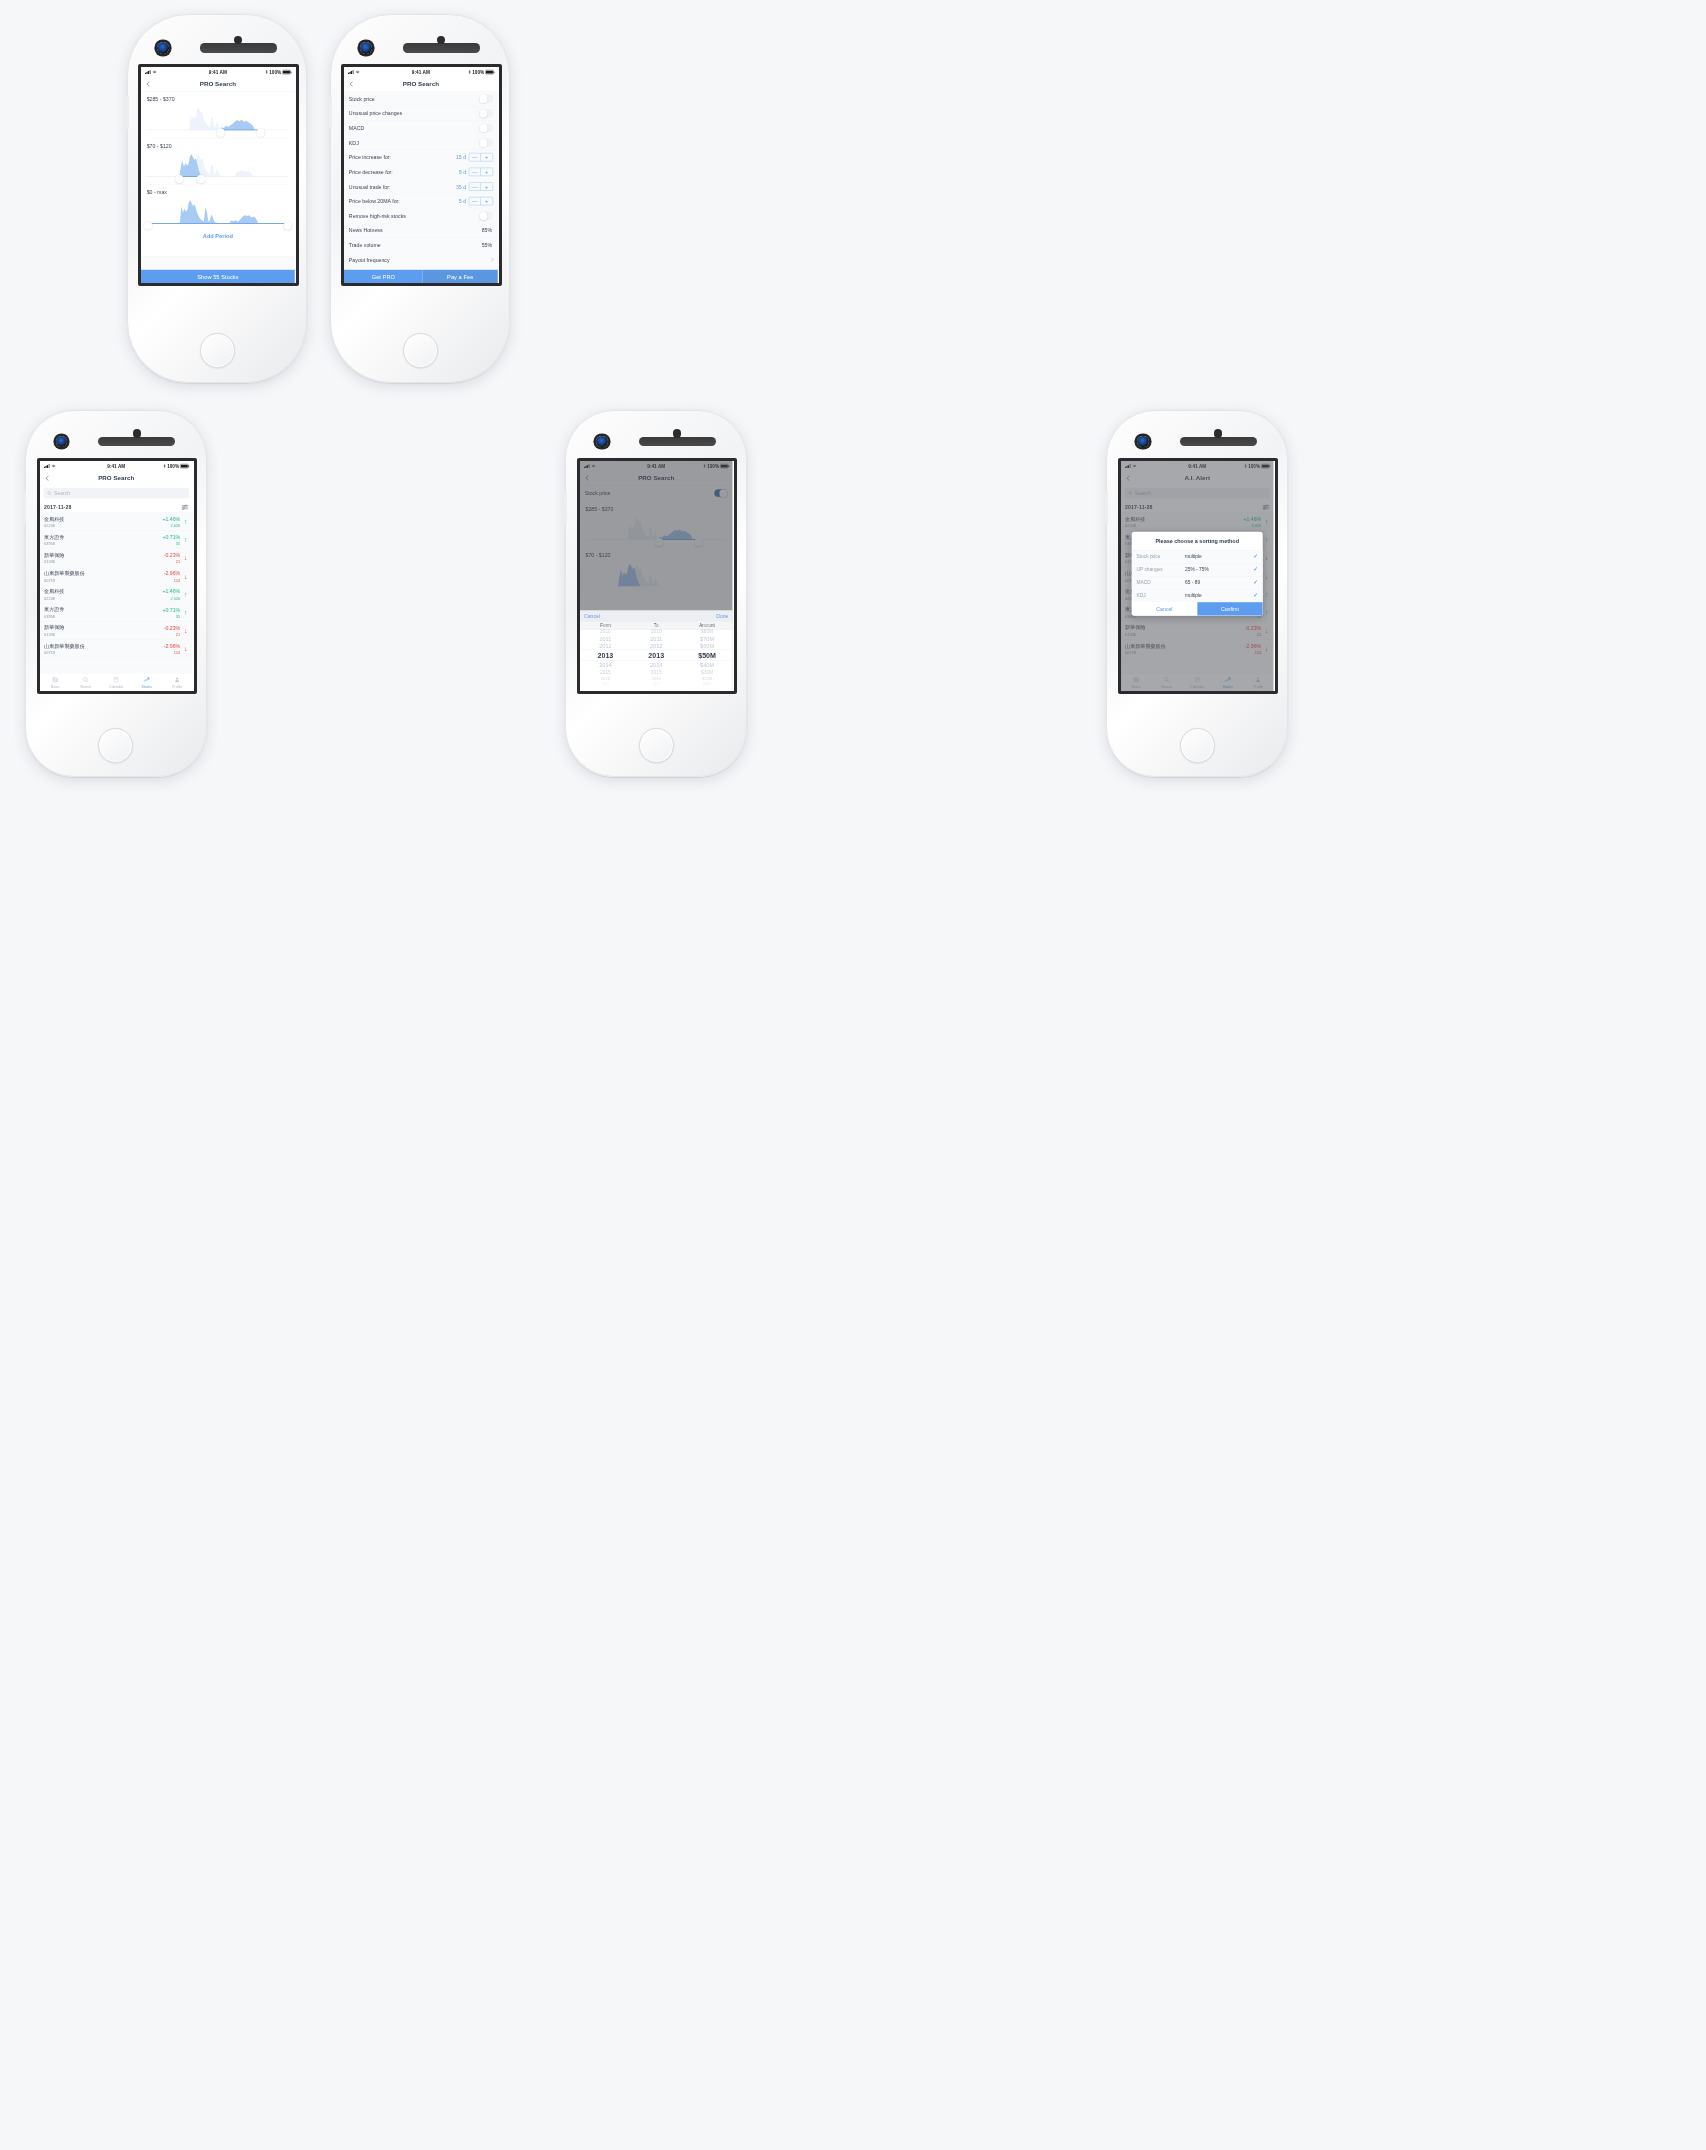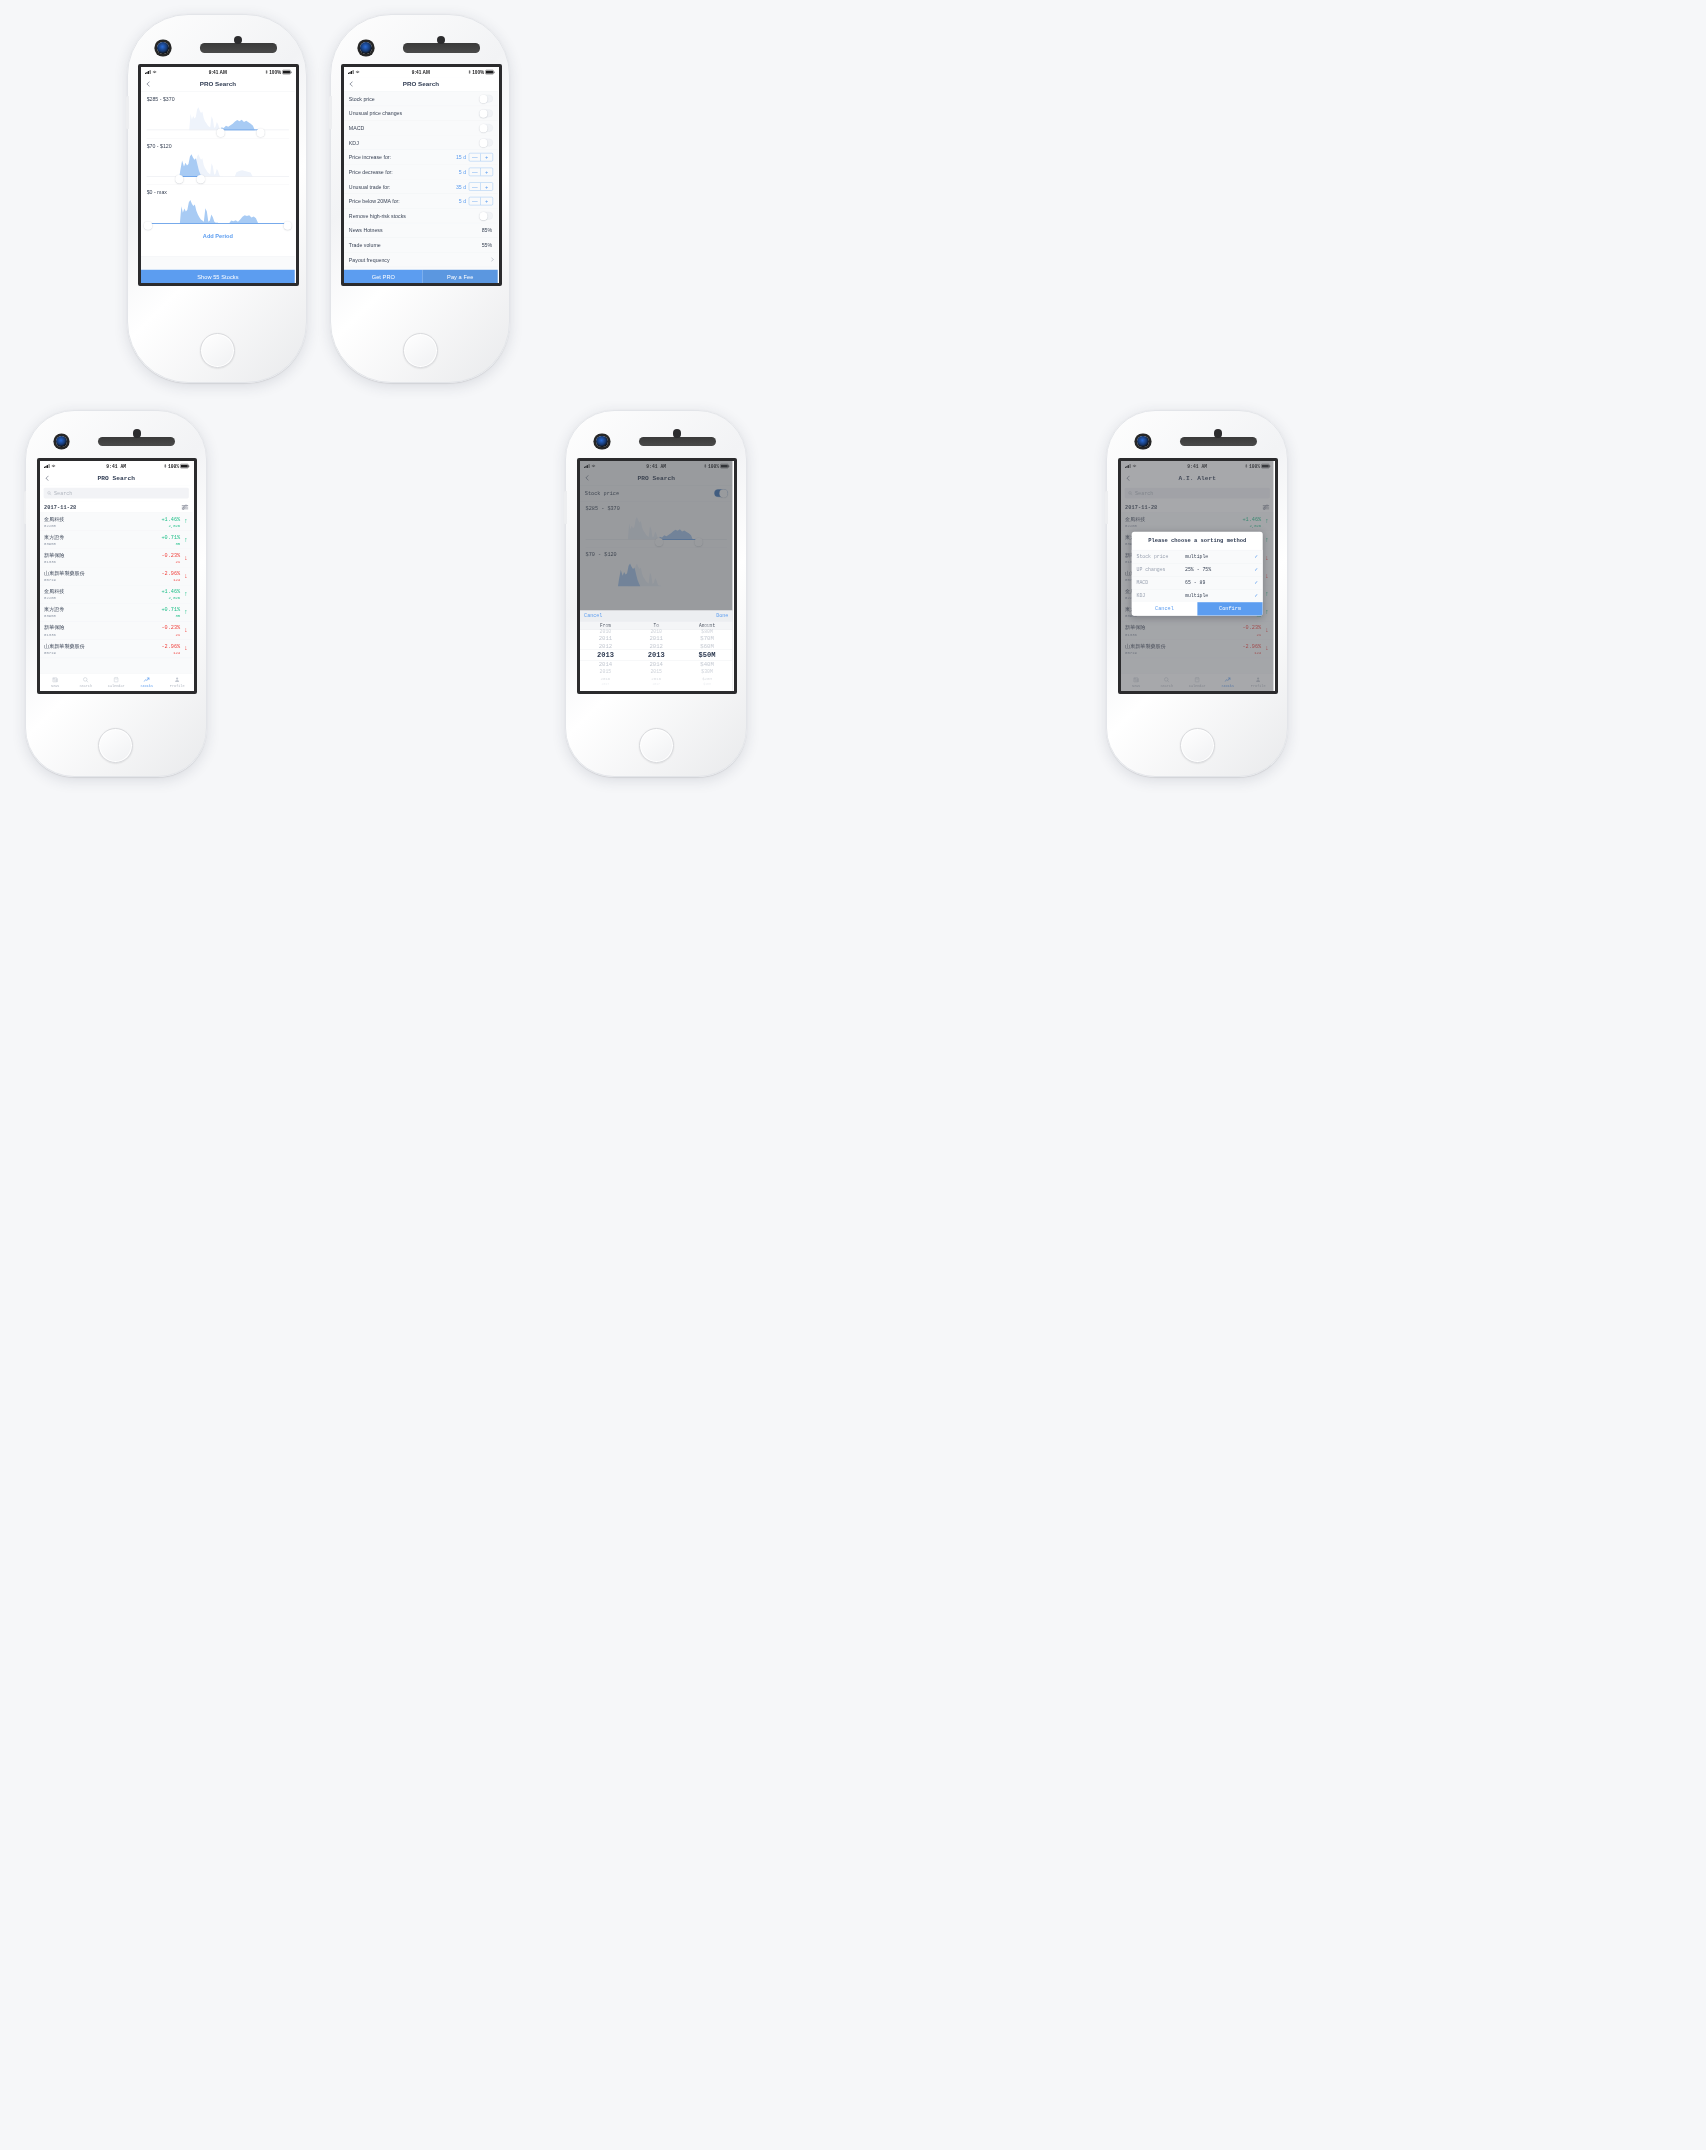--- a/index.html
+++ b/index.html
@@ -5,21 +5,21 @@
   * { box-sizing: border-box; margin:0; padding:0; }
   html,body { width:1706px; height:2151px; background:#f6f7f9;
     font-family:"Liberation Sans", sans-serif; }
   .stage { position:relative; width:1706px; height:2151px; }
 
   
   .phone { position:absolute; border-radius:61px;
     background:linear-gradient(135deg,#fefefe 0%,#f2f3f5 38%,#ffffff 60%,#e9eaec 100%);
     box-shadow:0 3.1px 14.3px rgba(40,50,70,.13), 0 0.5px 1px rgba(0,0,0,.08);
     border:0.5px solid #e3e5e9; }
-  .phone.small { border-radius:49px;font-family:Liberation Mono, monospace; }
+  .phone.small { border-radius:49px; }
   .phone::before{  content:""; position:absolute; left:-2px; top:22%;
     width:2.6px; height:9%; background:#edeef0; border-radius:1.5px 0 0 1.5px; }
   .bezel-top { position:absolute; left:0; right:0; display:flex;
     align-items:center; justify-content:center; }
   .cam { width:11.3px; height:11.3px; border-radius:50%;
     background:radial-gradient(circle at 45% 40%, #2a6bd6 0%, #173a74 45%, #101215 70%);
     box-shadow:0 0 0 2.6px #262626; }
   .speaker { width:77px; height:9.2px; border-radius:4.6px;
     background:linear-gradient(#3a3a3a,#4a4a4a); margin-left:31px; }
   .sensor { width:8.2px; height:8.2px; border-radius:50%; background:#2c2c2e;

